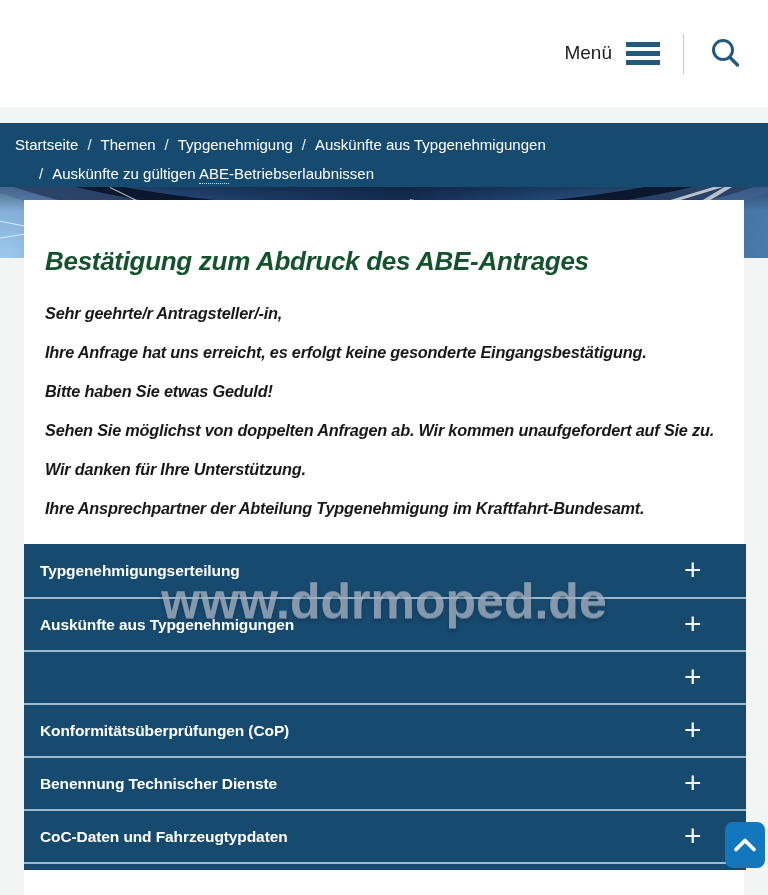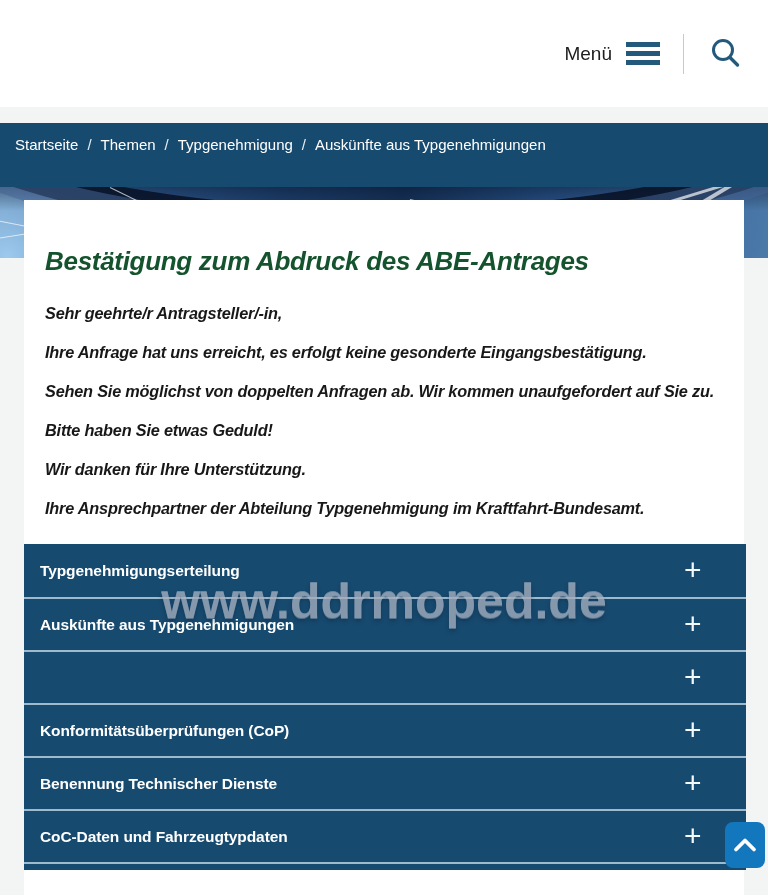--- a/index.html
+++ b/index.html
@@ -6,21 +6,21 @@
   html,body { width:768px; height:895px; overflow:hidden;
     font-family:"Liberation Sans", sans-serif; background:#f3f4f4; }
 
   
   .header { position:absolute; top:0; left:0; width:768px; height:107px; background:#fff; z-index:5; }
   .logo { position:absolute; left:10px; top:6px; width:130px; height:98px; cursor:pointer; }
   .logo-text { position:absolute; left:0; top:4px; font-size:28px; font-weight:700; letter-spacing:1px; color:#000; }
   .wedge { position:absolute; left:24px; top:9px; width:77px; height:89px; }
   .eagle { position:absolute; left:93px; top:56px; width:34px; height:44px; }
   .hdr-right { position:absolute; right:23px; top:0; height:107px; display:flex; align-items:center; }
-  .menu-btn { display:flex; align-items:center; gap:14px; background:none; border:none; cursor:pointer; }
+  .menu-btn { display:flex; gap:14px; background:none; border:none; cursor:pointer; }
   .menu-label { font-size:19px; color:#1d1d1d; font-family:"Liberation Sans", sans-serif; }
   .burger { display:flex; flex-direction:column; gap:4px; }
   .burger span { display:block; width:34px; height:5px; background:#235a7c; }
   .hdr-divider { width:1px; height:40px; background:#c9c9c9; margin:0 23px; }
   .search-btn { background:none; border:none; cursor:pointer; width:38px; height:38px; position:relative; }
 
   
   .hero { position:absolute; top:107px; left:0; width:768px; height:151px; overflow:hidden; }
   .photo { position:absolute; top:64px; left:0; right:0; bottom:0;
     background:
@@ -103,29 +103,32 @@
     <div class="ln ln2"></div>
     <div class="ln ln3"></div>
     <div class="ln ln4"></div>
     <div class="ln ln5"></div>
     <div class="ln ln6"></div>
   </div>
   <nav class="crumbbar">
     <div class="bc-line">
       <a>Startseite</a><span class="bc-sep">/</span><a>Themen</a><span class="bc-sep">/</span><a>Typgenehmigung</a><span class="bc-sep">/</span><a>Auskünfte aus Typgenehmigungen</a>
     </div>
+    <div class="bc-line second">
+      <span class="bc-sep">/</span><span><span>Auskünfte zu gültigen </span><span class="bc-abbr">ABE</span><span>-Betriebserlaubnissen</span></span>
+    </div>
   </nav>
 </div>
 
 <main class="card">
   <h1>Bestätigung zum Abdruck des ABE-Antrages</h1>
   <p class="lead first">Sehr geehrte/r Antragsteller/-in,</p>
   <p class="lead">Ihre Anfrage hat uns erreicht, es erfolgt keine gesonderte Eingangsbestätigung.</p>
+  <p class="lead">Bitte haben Sie etwas Geduld!</p>
   <p class="lead">Sehen Sie möglichst von doppelten Anfragen ab. Wir kommen unaufgefordert auf Sie zu.</p>
-  <p class="lead">Bitte haben Sie etwas Geduld!</p>
   <p class="lead">Wir danken für Ihre Unterstützung.</p>
   <p class="lead">Ihre Ansprechpartner der Abteilung Typgenehmigung im Kraftfahrt-Bundesamt.</p>
 
   <div class="accordion">
     <button class="acc-row">
       <span class="acc-label">Typgenehmigungserteilung</span>
       <span class="acc-plus">+</span>
     </button>
     <button class="acc-row">
       <span class="acc-label">Auskünfte aus Typgenehmigungen</span>

